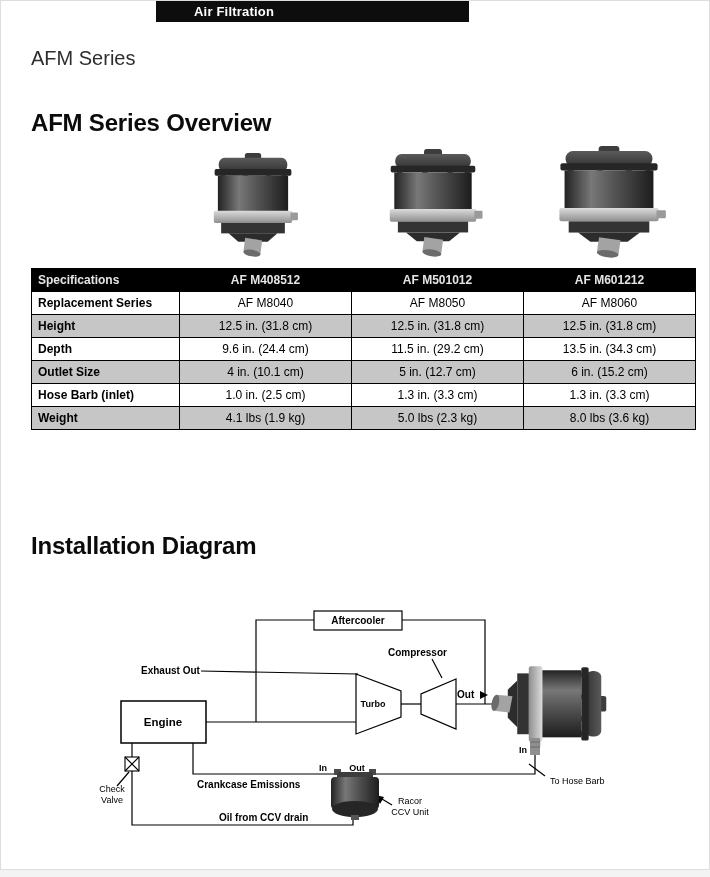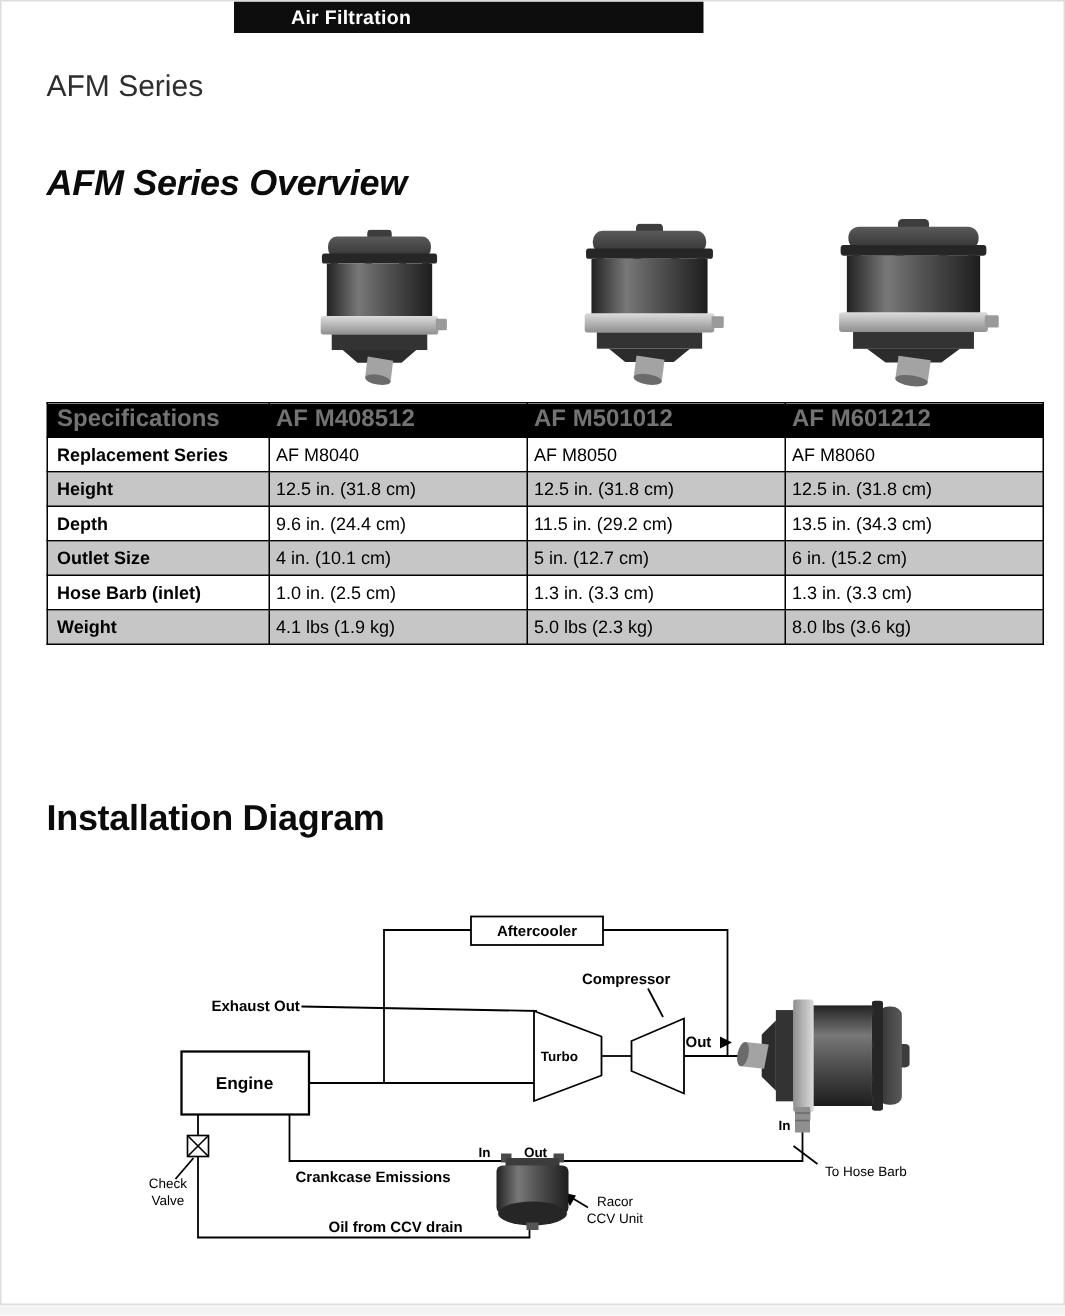--- a/index.html
+++ b/index.html
@@ -15,35 +15,35 @@
     letter-spacing:.2px;
   }
   .series-title {
     position:absolute; left:30px; top:46px; margin:0;
     font-size:20px; font-weight:400; color:#2e2e2e;
   }
   .h-bold {
     position:absolute; left:30px; margin:0; font-size:24px; font-weight:700;
     color:#0b0b0b; letter-spacing:-0.2px;
   }
-  .overview-heading { top:108px;font-style:italic; }
+  .overview-heading { top:108px; }
   .install-heading  { top:531px; }
   .product { position:absolute; }
   .p1 { left:203px; top:152px; width:98px;  height:104px; }
   .p2 { left:378px; top:148px; width:108px; height:108px; }
   .p3 { left:546px; top:145px; width:124px; height:112px; }
   .spec-table {
     position:absolute; left:30px; top:267px; width:665px;
     border-collapse:collapse; table-layout:fixed; font-size:12px;
   }
   .spec-table th, .spec-table td {
-    border:1px solid #000; height:22px; padding:0 4px; text-align:left;
+    border:1px solid #000; height:22px; padding:0 4px; text-align:center;
     overflow:hidden; white-space:nowrap;
   }
-  .spec-table th { background:var(--table_header_bg,#000); color:#737373; font-size:16px; }
+  .spec-table th { background:var(--table_header_bg,#000); color:#e5e5e5; font-size:12px; }
   .spec-table .c0 { text-align:left; padding-left:6px; font-weight:bold; }
   .spec-table tbody tr:nth-child(even) { background:var(--table_row_alt,#c6c6c6); }
   .col-label { width:148px; }
   .diagram { position:absolute; left:0; top:580px; width:710px; height:275px; }
   .diagram text { font-family:"Liberation Sans", sans-serif; fill:#000; }
   .s9  { font-size:9px; }
   .s10 { font-size:10px; }
   .s11 { font-size:11.5px; }
   .t-bold { font-weight:bold; }
   .bottom-bar { position:absolute; left:30px; top:869px; width:665px; height:8px; background:#000; }

